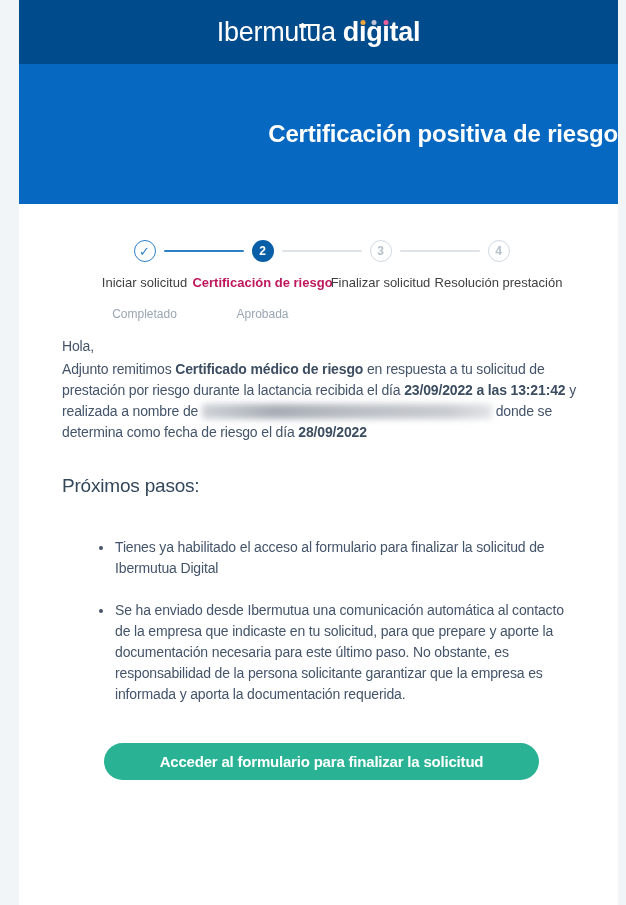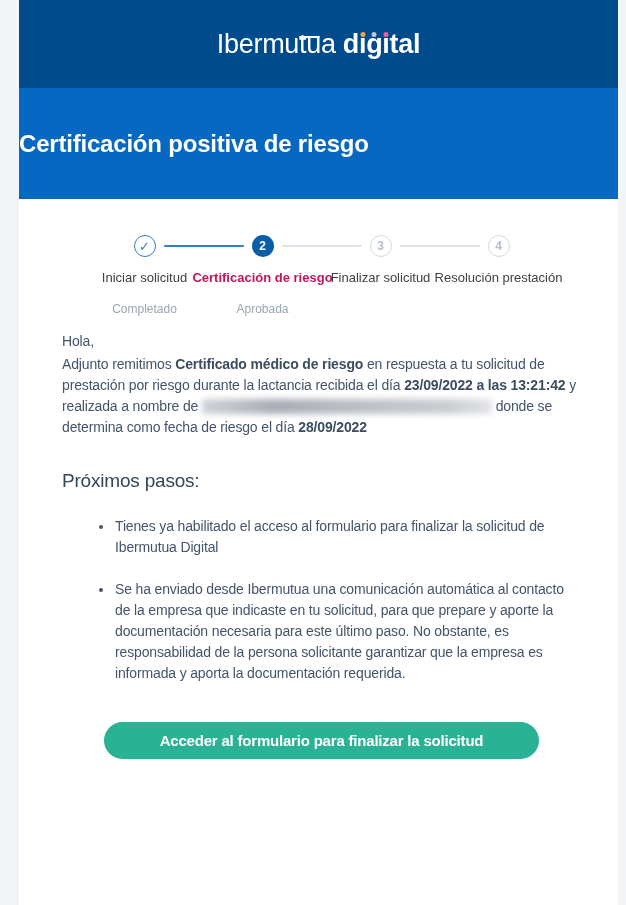--- a/index.html
+++ b/index.html
@@ -18,41 +18,41 @@
     color:#44546a;
   }
   .email-card{
     margin:0 8px 0 19px;
     background:#ffffff;
     min-height:905px;
     overflow:hidden;
   }
   
   .header{
-    height:88px;
+    height:64px;
     background:var(--header-bg);
     display:flex;align-items:center;justify-content:center;
   }
   .logo{color:#fff;font-size:27px;letter-spacing:-0.3px;white-space:nowrap}
   .logo .word1{font-weight:400}
   .logo .word2{font-weight:700;margin-left:7px}
   .tu-bar{position:relative;display:inline-block}
   .tu-bar::after{
     content:"";position:absolute;left:0;right:1px;top:7px;height:2.5px;
     background:#fff;border-radius:2px;
   }
   .ltr{position:relative;display:inline-block}
   .ltr .dot{
     position:absolute;left:50%;transform:translateX(-50%);
     top:3px;width:5px;height:5px;border-radius:50%;
   }
   
   .banner{
-    height:111px;background:var(--banner-bg);
-    display:flex;align-items:center;justify-content:flex-start;
+    height:140px;background:var(--banner-bg);
+    display:flex;align-items:center;justify-content:flex-end;
   }
   .banner h1{color:#fff;font-size:24px;font-weight:600;letter-spacing:-0.2px}
   
   .content{padding:36px 37px 0 43px}
   
   .stepper{position:relative;width:472px;height:74px;margin:0 auto;display:flex}
   .step{position:relative;flex:1}
   .step-circle{
     position:absolute;top:0;left:50%;transform:translateX(-50%);
     width:22px;height:22px;border-radius:50%;
@@ -81,21 +81,21 @@
   .para strong{font-weight:700;color:#3c4d61}
   .redacted{
     display:inline-block;width:290px;height:15px;vertical-align:-3px;
     border-radius:2px;
     background:linear-gradient(90deg,#cfd3d8 0%,#a8adb5 25%,#bcc0c6 55%,#c9ccd1 85%,#e2e4e7 100%);
     filter:blur(3px);
   }
   .next-steps-title{
     margin-top:32px;font-size:19px;font-weight:400;color:#33475b;letter-spacing:-0.2px;
   }
-  ul.next-steps{list-style:none;margin-top:24px;padding-left:53px}
+  ul.next-steps{list-style:none;margin-top:40px;padding-left:53px}
   ul.next-steps li{position:relative;margin-bottom:21px}
   ul.next-steps li::before{
     content:"";position:absolute;left:-16px;top:9px;
     width:4px;height:4px;border-radius:50%;background:#44546a;
   }
   
   .cta-row{text-align:center;margin-top:38px}
   .cta-button{
     display:inline-block;background:var(--button-green);color:#fff;
     font-size:15px;font-weight:700;letter-spacing:-0.2px;

